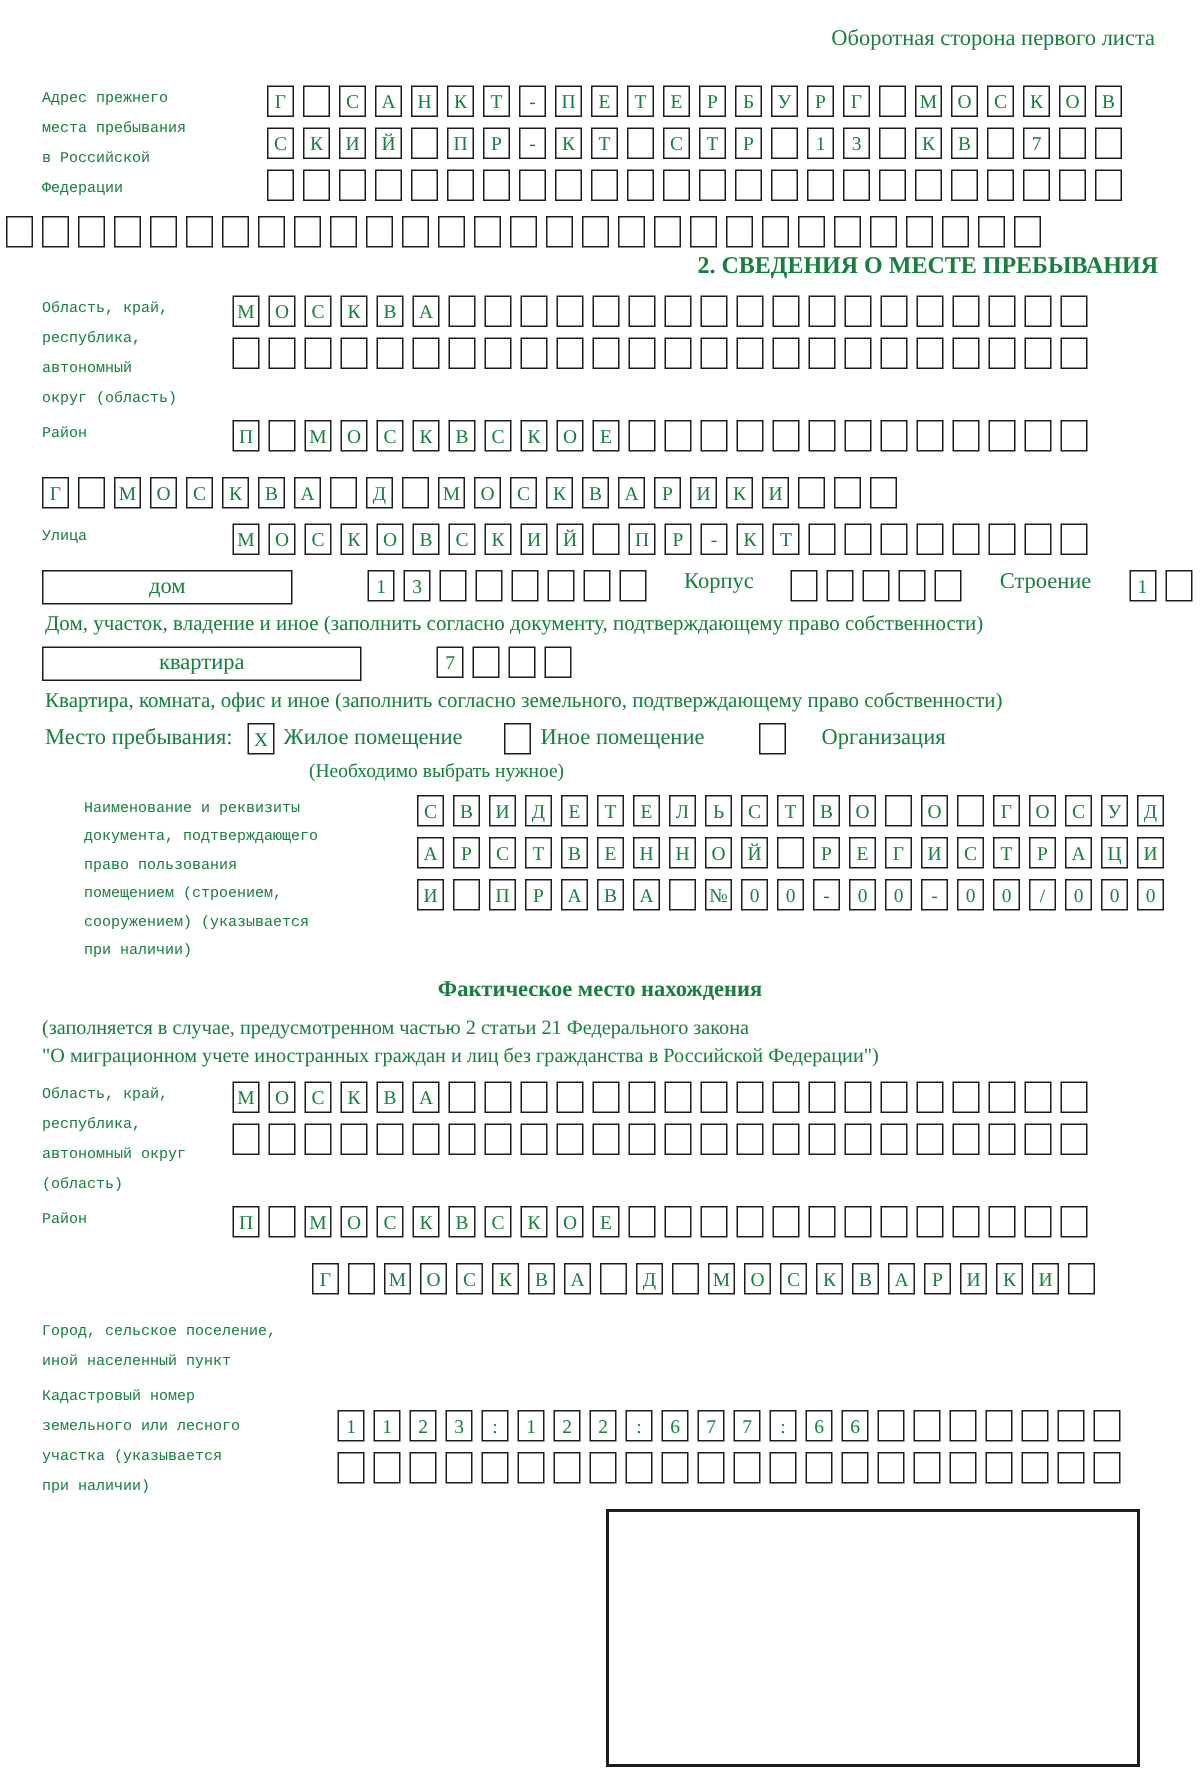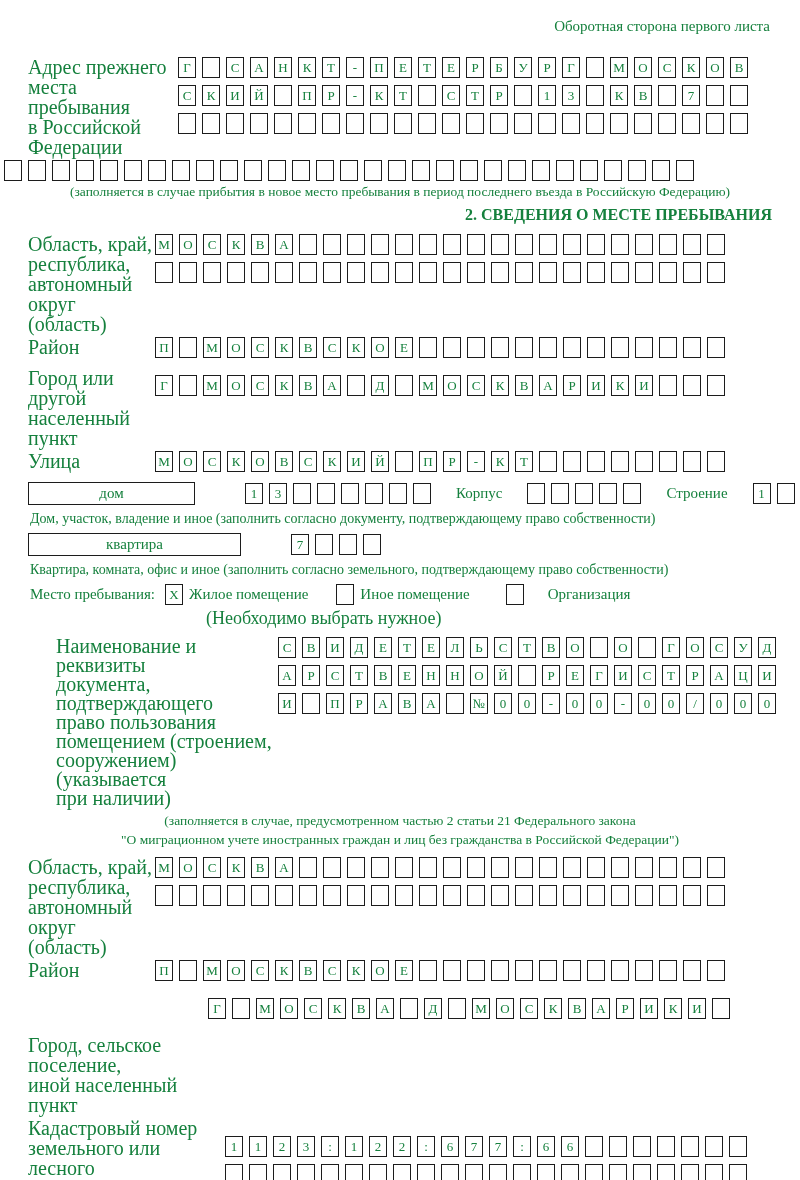--- a/index.html
+++ b/index.html
@@ -5,49 +5,49 @@
   * { box-sizing: border-box; }
   html,body { margin:0; padding:0; background:#ffffff; }
   .page {
     width:800px; height:1180px; margin:0 auto; position:relative;
     font-family:"Liberation Serif","DejaVu Serif",serif; color:#15803d;
     padding:12px 28px 10px 28px; overflow:hidden; background:#ffffff;
   }
   .top-title { text-align:right; font-size:15px; margin:6px 2px 22px 0; }
 
   .field { display:flex; align-items:flex-start; margin-bottom:3px; }
-  .label { font-size:20px; line-height:20px; white-space:pre-line; flex:none; }
+  .label { font-size:10px; line-height:20px; white-space:pre-line; flex:none;font-family:Liberation Mono, monospace; }
   .w148 { width:150px; } .w125 { width:127px; } .w218 { width:222px;margin-left:28px; }
   .w178 { width:180px;margin-top:44px; } .w195 { width:197px; }
 
   .cellcol { display:flex; flex-direction:column; }
   .cells { display:flex; gap:6px; margin-bottom:7px; }
   .cell {
     width:18px; height:21px; border:1.5px solid #1c1c1c; flex:none;
     display:inline-flex; align-items:center; justify-content:center;
     font-size:13px; line-height:1; background:#fff;
   }
   .fullrow { margin-left:-24px; margin-bottom:2px; }
 
   .note { font-size:13.5px; text-align:center; margin:2px 0 6px 0; line-height:17px; }
   .note-left { font-size:14px; text-align:left; margin:0 0 5px 2px; line-height:18px; }
   .h2 { text-align:right; font-weight:bold; font-size:16px; margin:4px 0 10px 0; }
   .h3 { text-align:center; font-weight:bold; font-size:15px; margin:8px 0 6px 0; }
-  .note-lines { white-space:pre-line; font-size:13.5px; text-align:center; line-height:19px; margin-bottom:8px; }
-
-  .inline-row { display:flex; align-items:center; margin-bottom:5px;gap:20px; }
+  .note-lines { white-space:pre-line; font-size:13.5px; line-height:19px; margin-bottom:8px; }
+
+  .inline-row { display:flex; margin-bottom:5px;gap:20px; }
   .named-box {
     border:1.5px solid #1c1c1c; height:23px; display:flex; align-items:center;
     justify-content:center; font-size:15px; flex:none; background:#fff;
   }
   .gap6 { width:6px; flex:none; } .gap10 { width:10px; flex:none; }
   .side-label { font-size:15px; margin:0 5px; flex:none; }
 
   .mesto-row { display:flex; align-items:center; font-size:15px; margin:2px 0 3px 2px; }
-  .mesto-note { font-size:18px; margin:0 0 8px 178px; }
+  .mesto-note { font-size:13px; margin:0 0 8px 178px; }
 
   .stamp-wrap { margin-left:340px; width:428px; text-align:center; margin-top:4px; }
   .stamp-box { width:356px; height:172px; border:2px solid #1c1c1c; margin:0 auto 6px auto; background:#fff; }
   .stamp-caption { font-size:13.5px; line-height:19px; white-space:pre-line; }
 </style>
 </head>
 <body>
 
 <div class="page">
 
@@ -163,21 +163,20 @@
       <span class="cell"></span>
       <span class="cell"></span>
       <span class="cell"></span>
       <span class="cell"></span>
       <span class="cell"></span>
       <span class="cell"></span>
       <span class="cell"></span>
       <span class="cell"></span>
       <span class="cell"></span>
     </div>
-  <div class="note">(заполняется в случае прибытия в новое место пребывания в период последнего въезда в Российскую Федерацию)</div>
 
   <div class="h2">2. СВЕДЕНИЯ О МЕСТЕ ПРЕБЫВАНИЯ</div>
 
   <div class="field">
     <div class="label w125">Область, край,
 республика,
 автономный
 округ (область)</div>
     <div class="cellcol">
       <div class="cells">
@@ -259,22 +258,20 @@
         <span class="cell"></span>
         <span class="cell"></span>
         <span class="cell"></span>
         <span class="cell"></span>
         <span class="cell"></span>
         <span class="cell"></span>
       </div>
   </div>
 
   <div class="field">
-    <div class="label w125">Город или другой
-населенный пункт</div>
     <div class="cells" style="margin-top:7px">
         <span class="cell">Г</span>
         <span class="cell"></span>
         <span class="cell">М</span>
         <span class="cell">О</span>
         <span class="cell">С</span>
         <span class="cell">К</span>
         <span class="cell">В</span>
         <span class="cell">А</span>
         <span class="cell"></span>
@@ -459,20 +456,21 @@
           <span class="cell">0</span>
           <span class="cell">0</span>
           <span class="cell">/</span>
           <span class="cell">0</span>
           <span class="cell">0</span>
           <span class="cell">0</span>
         </div>
     </div>
   </div>
 
+  <div class="h3">Фактическое место нахождения</div>
   <div class="note-lines">(заполняется в случае, предусмотренном частью 2 статьи 21 Федерального закона
 "О миграционном учете иностранных граждан и лиц без гражданства в Российской Федерации")</div>
 
   <div class="field">
     <div class="label w125">Область, край,
 республика,
 автономный округ
 (область)</div>
     <div class="cellcol">
       <div class="cells">

